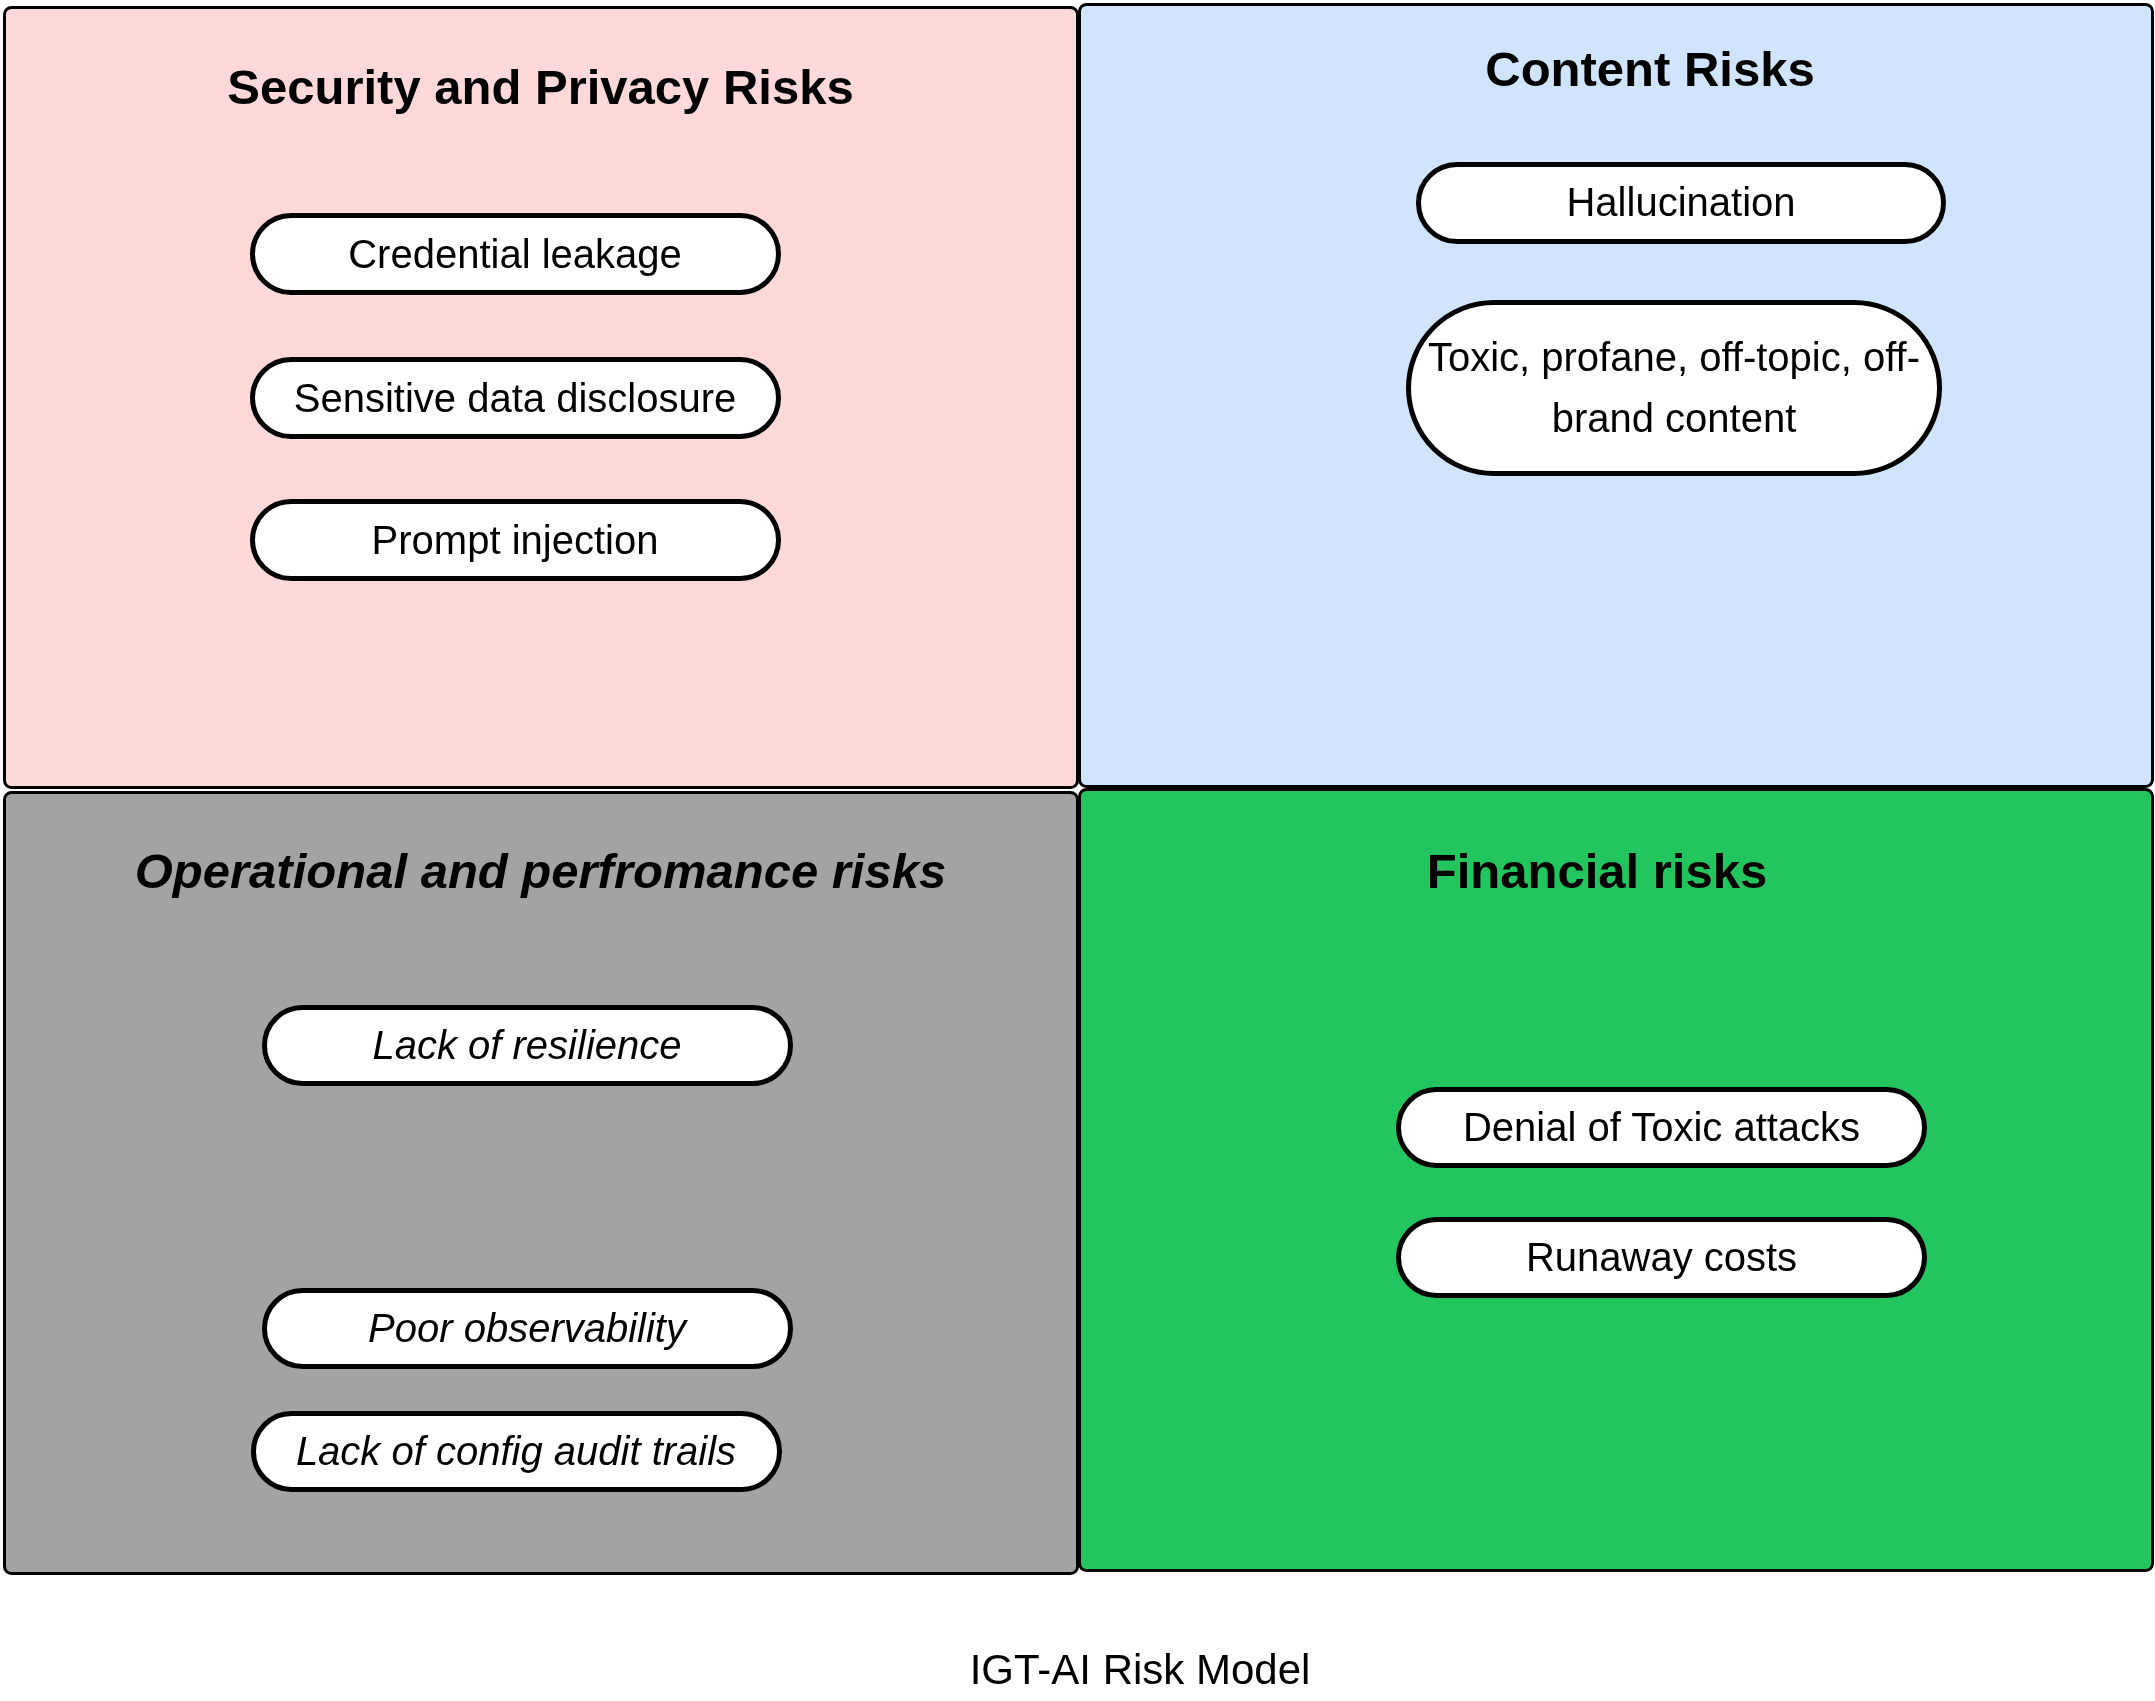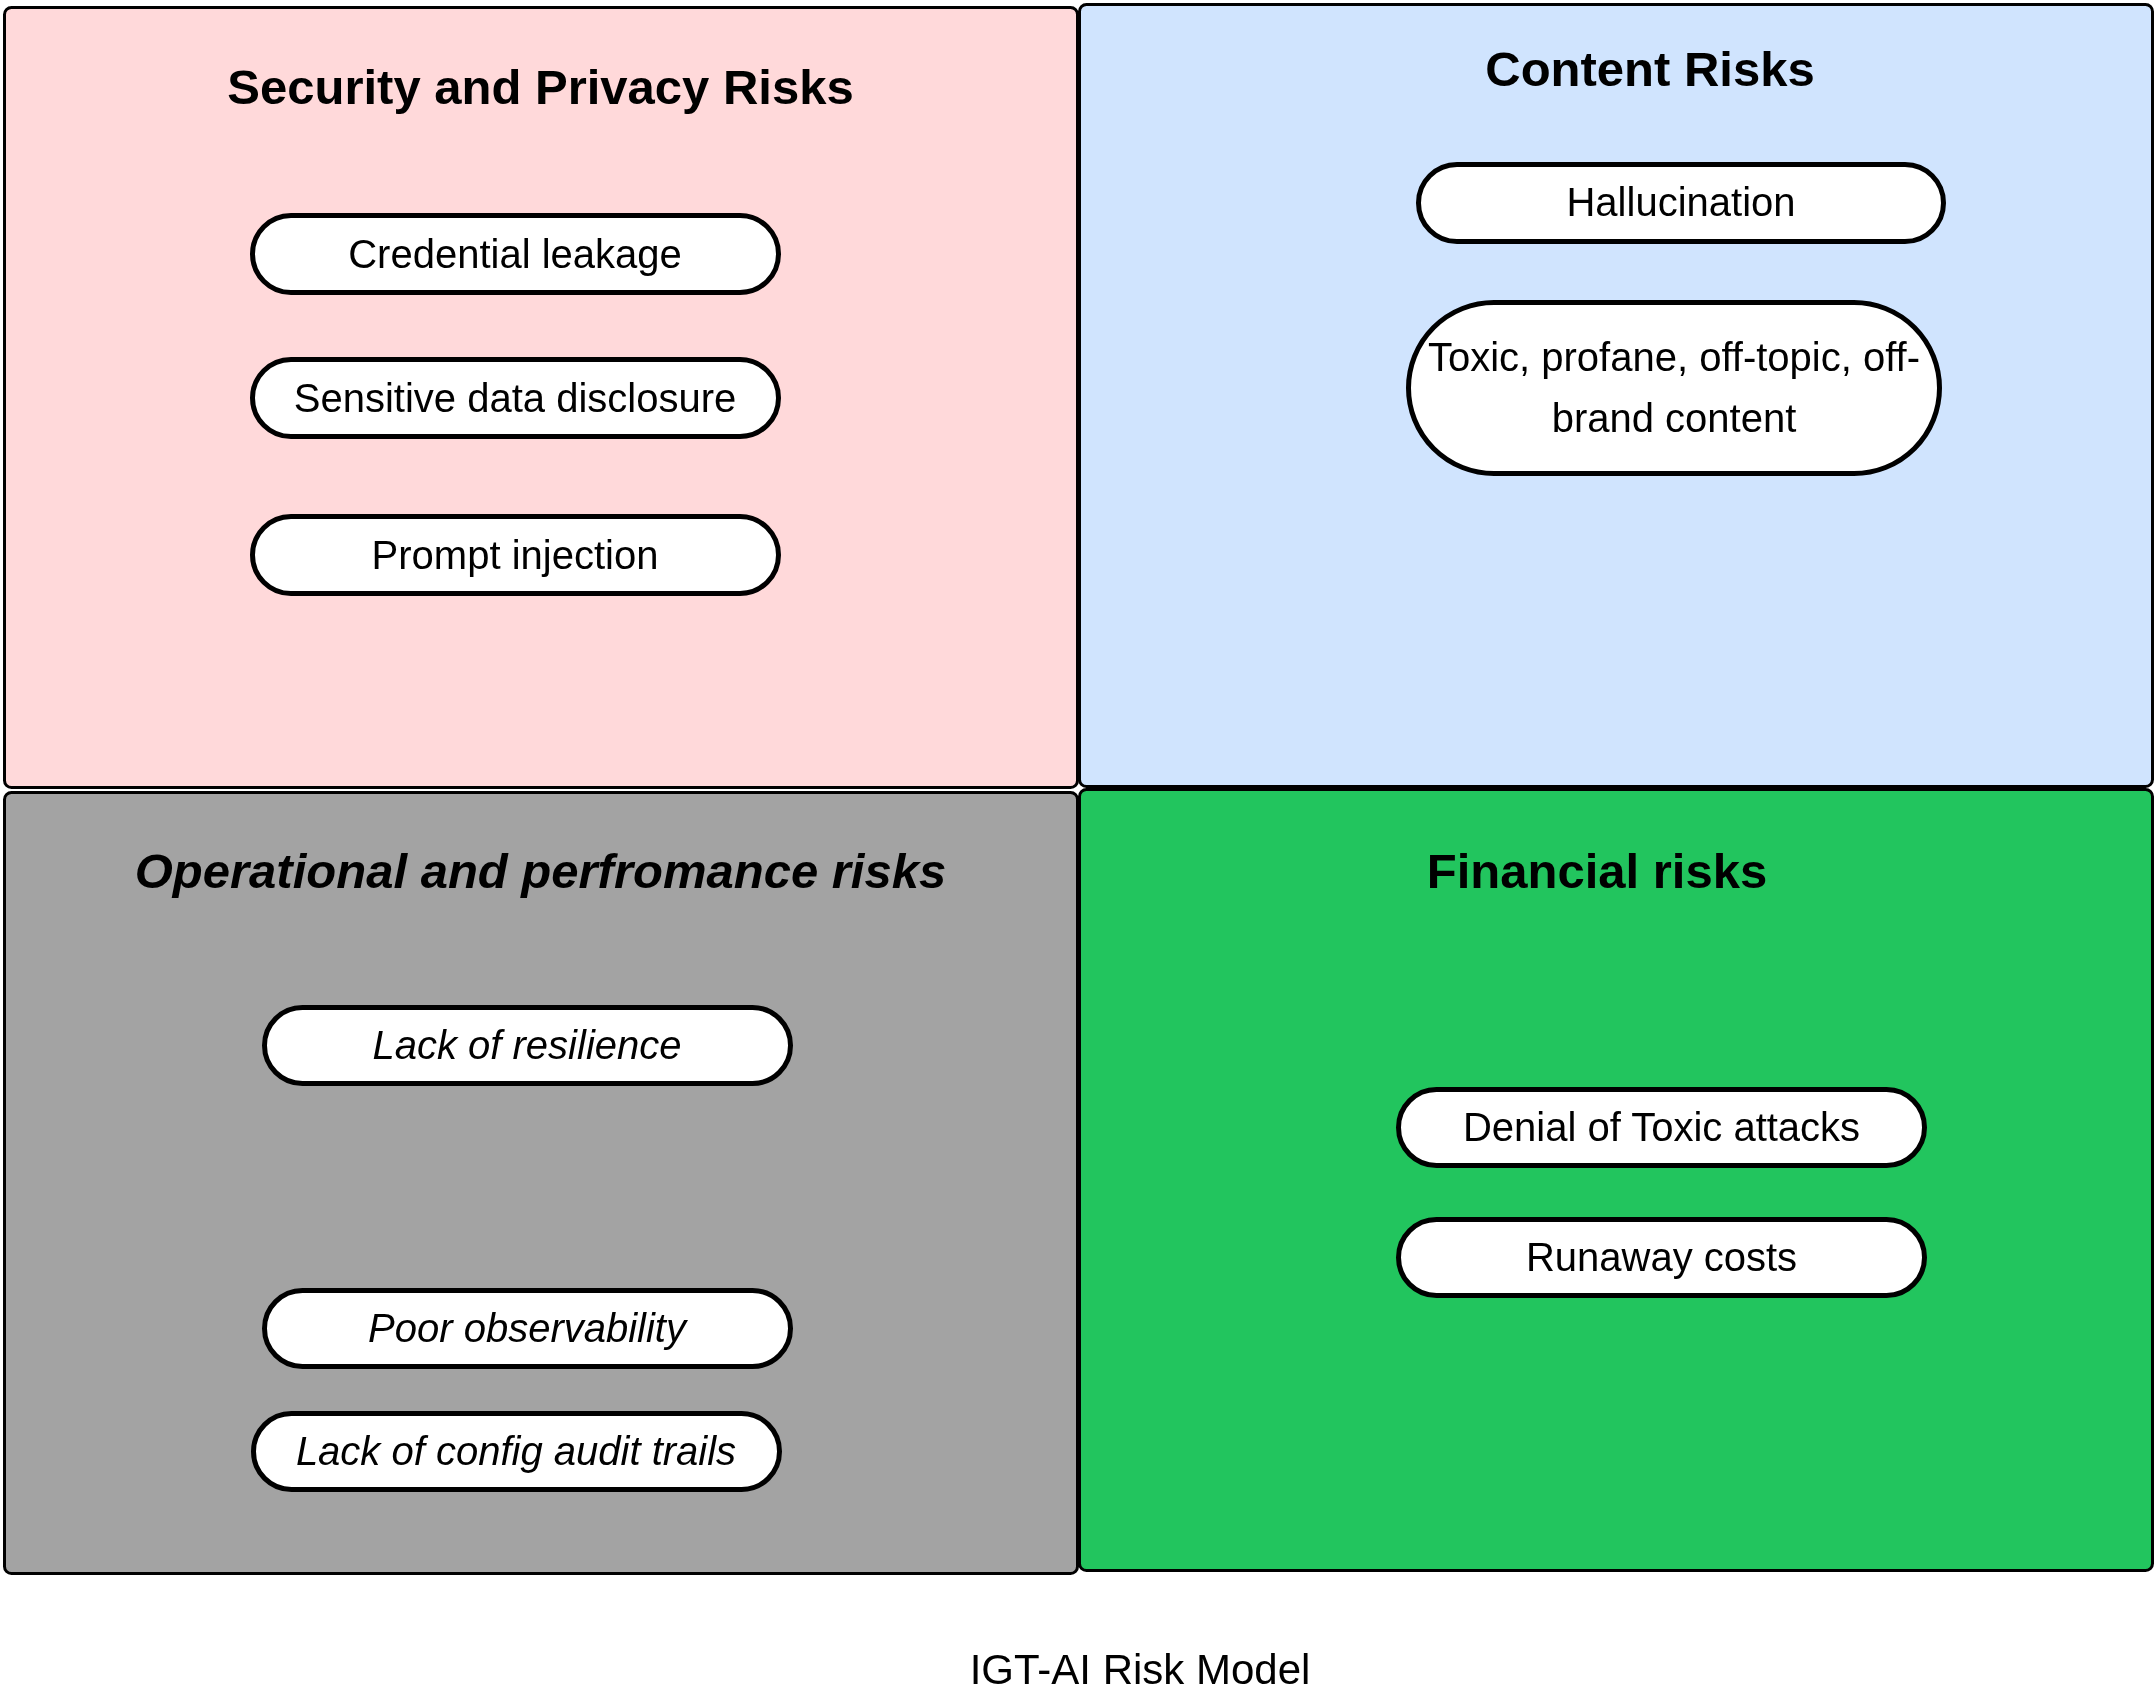--- a/index.html
+++ b/index.html
@@ -64,21 +64,21 @@
       line-height: 54px;
     }
   </style>
 </head>
 <body>
 
 <div class="quadrant q-security" style="background:#FFD9DA;">
   <div class="quad-title" style="top:49px;">Security and Privacy Risks</div>
   <div class="pill" style="left:244px; top:204px; width:531px; height:82px;">Credential leakage</div>
   <div class="pill" style="left:244px; top:348px; width:531px; height:82px;">Sensitive data disclosure</div>
-  <div class="pill" style="left:244px; top:490px; width:531px; height:82px;margin-top:15px;">Prompt injection</div>
+  <div class="pill" style="left:244px; top:490px; width:531px; height:82px;">Prompt injection</div>
 </div>
 
 <div class="quadrant q-content" style="background:#D0E4FE;">
   <div class="quad-title" style="top:34px; left:68px;">Content Risks</div>
   <div class="pill" style="left:335px; top:156px; width:530px; height:82px;">Hallucination</div>
   <div class="pill tall" style="left:325px; top:294px; width:536px; height:176px; padding:8px 12px;">Toxic, profane, off-topic, off-brand content</div>
 </div>
 
 <div class="quadrant q-ops" style="background:#a3a3a3;font-style:italic;">
   <div class="quad-title" style="top:48px;">Operational and perfromance risks</div>

